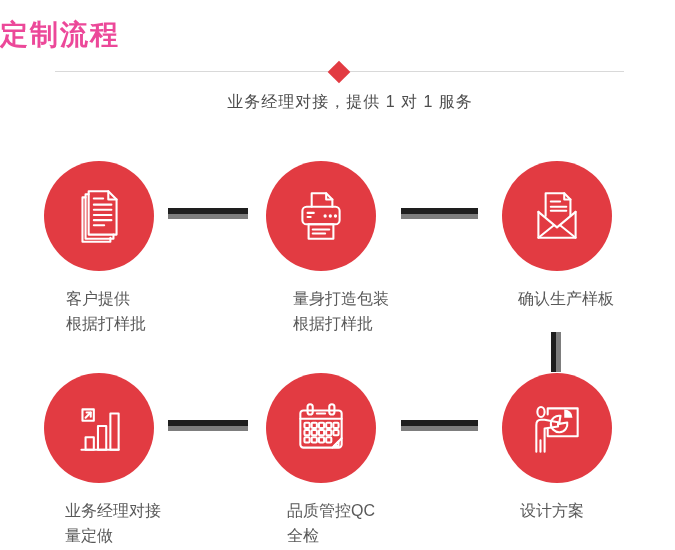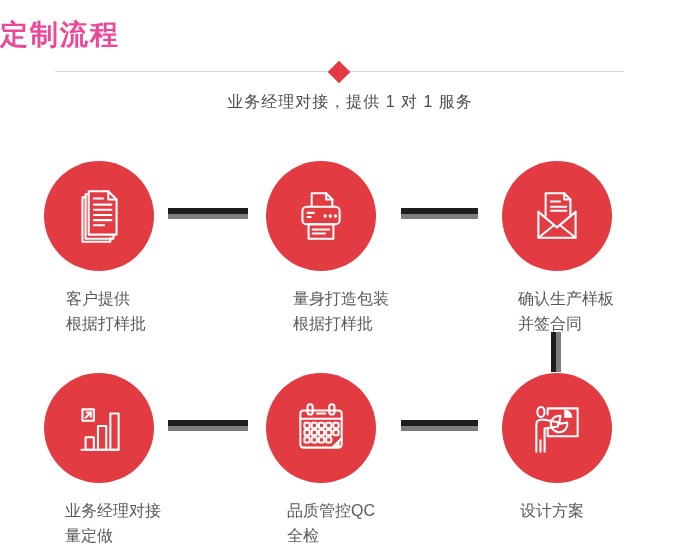--- a/index.html
+++ b/index.html
@@ -96,21 +96,20 @@
         <line x1="24" y1="25" x2="39" y2="25"></line>
         <path d="M12,26 V51 H48 V26"></path>
         <path d="M12,26 L30,41 L48,26"></path>
         <path d="M12,51 L27,39"></path>
         <path d="M48,51 L33,39"></path>
       </svg>
     </div>
   </div>
   <div class="label" style="left:518px;top:286px">
     <span>确认生产样板</span>
-    <span>并签合同</span>
   </div>
 
   <div class="step" style="left:44px;top:373px">
     <div class="circle">
       <svg width="62" height="62" viewBox="0 0 60 60">
         <line x1="13" y1="51" x2="49" y2="51"></line>
         <rect x="17" y="39" width="8" height="12"></rect>
         <rect x="29" y="28" width="8" height="23"></rect>
         <rect x="41" y="16" width="8" height="35"></rect>
         <rect x="14" y="12" width="11" height="11"></rect>

